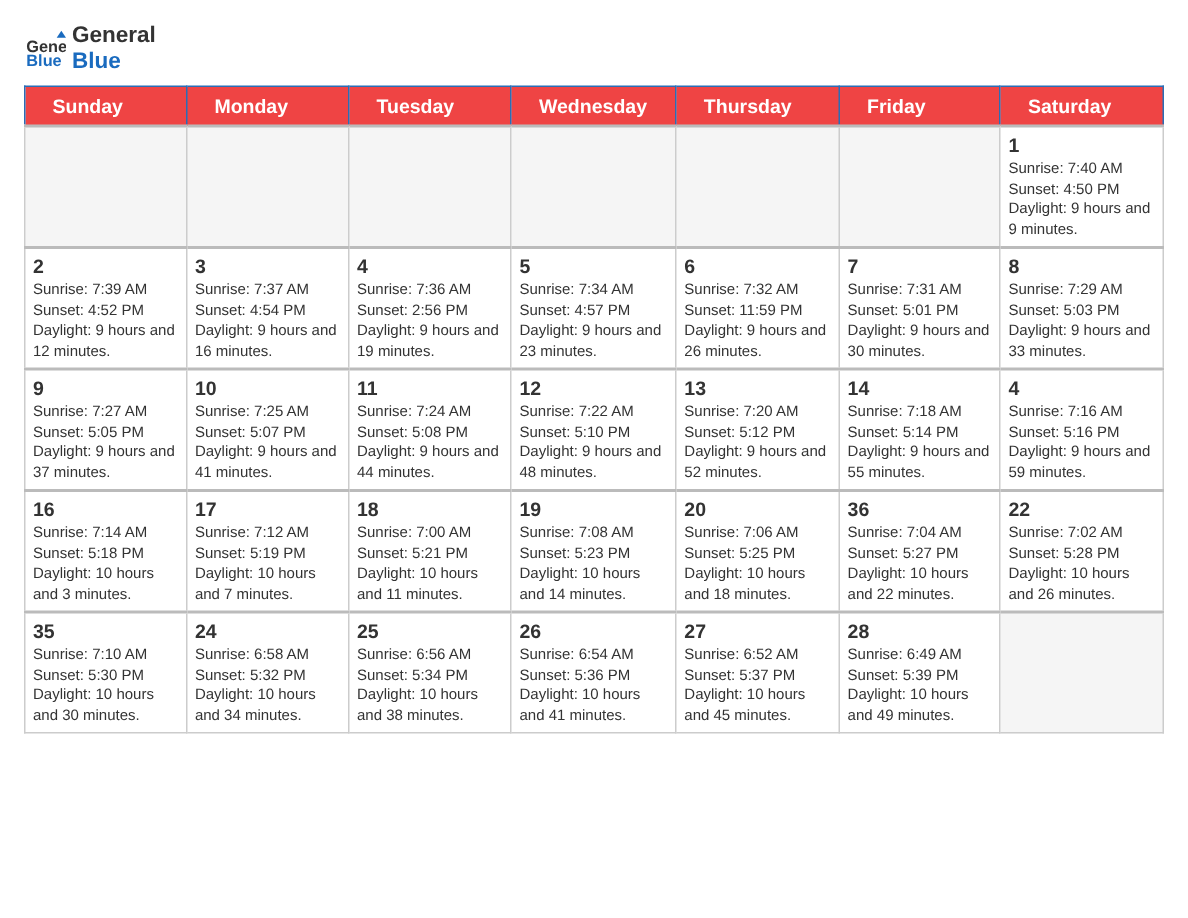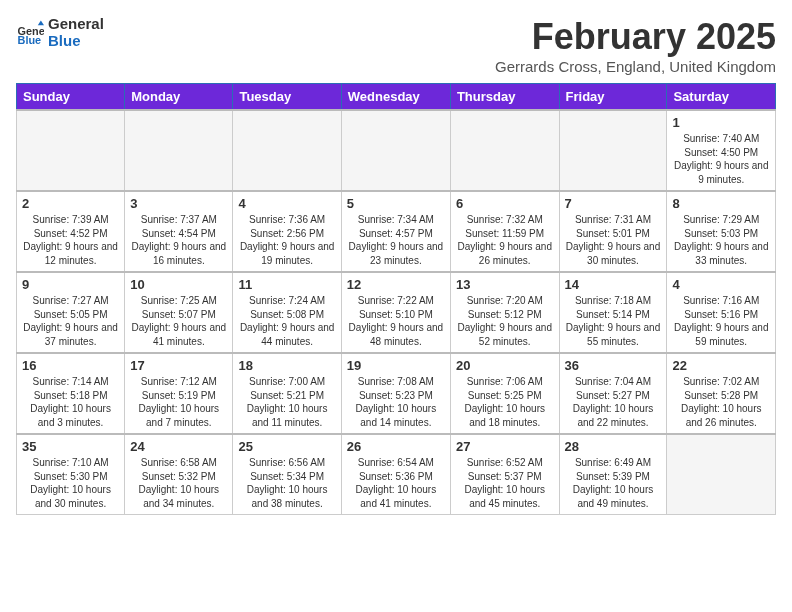--- a/index.html
+++ b/index.html
@@ -42,25 +42,25 @@
     .location {
       font-size: 15px;
       color: #555;
     }
     .calendar {
       width: 100%;
       border-collapse: collapse;
       border: 1px solid #ccc;
     }
     .calendar th {
-      background: #6d28d9;
+      background: #ef4444;
       color: #fff;
       font-size: 13px;
       font-weight: bold;
-      padding: 5px 6px;
+      padding: 5px 18px;
       text-align: left;
       border: 1px solid #2a6db5;
     }
     .calendar td {
       vertical-align: top;
       padding: 4px 5px;
       border: 1px solid #ccc;
       font-size: 10.5px;
       color: #333;
       width: 110px;
@@ -73,21 +73,20 @@
     .day-num {
       font-size: 13px;
       font-weight: bold;
       margin-bottom: 2px;
       display: block;
     }
     .day-detail {
       font-size: 10px;
       line-height: 1.35;
       color: #333;
-      text-align: center;
     }
     tr.week-row td {
       border-top: 2px solid #bbb;
     }
   </style>
 </head>
 <body>
 
 <div class="header">
   <div class="logo">
@@ -96,24 +95,20 @@
       <text x="2" y="32" font-size="14" font-weight="bold" fill="#1a6bbf">Blue</text>
       <polygon points="28,8 36,8 32,2" fill="#1a6bbf"></polygon>
     </svg>
     <div>
       <div class="logo-text">
         <div style="color:#333;font-size:15px;font-weight:bold;">General</div>
         <div style="color:#1a6bbf;font-size:15px;font-weight:bold;">Blue</div>
       </div>
     </div>
   </div>
-  <div class="title-block">
-    <div class="month-title">February 2025</div>
-    <div class="location">Gerrards Cross, England, United Kingdom</div>
-  </div>
 </div>
 
 <table class="calendar">
   <thead>
     <tr>
     <th>Sunday</th>
         <th>Monday</th>
         <th>Tuesday</th>
         <th>Wednesday</th>
         <th>Thursday</th>

